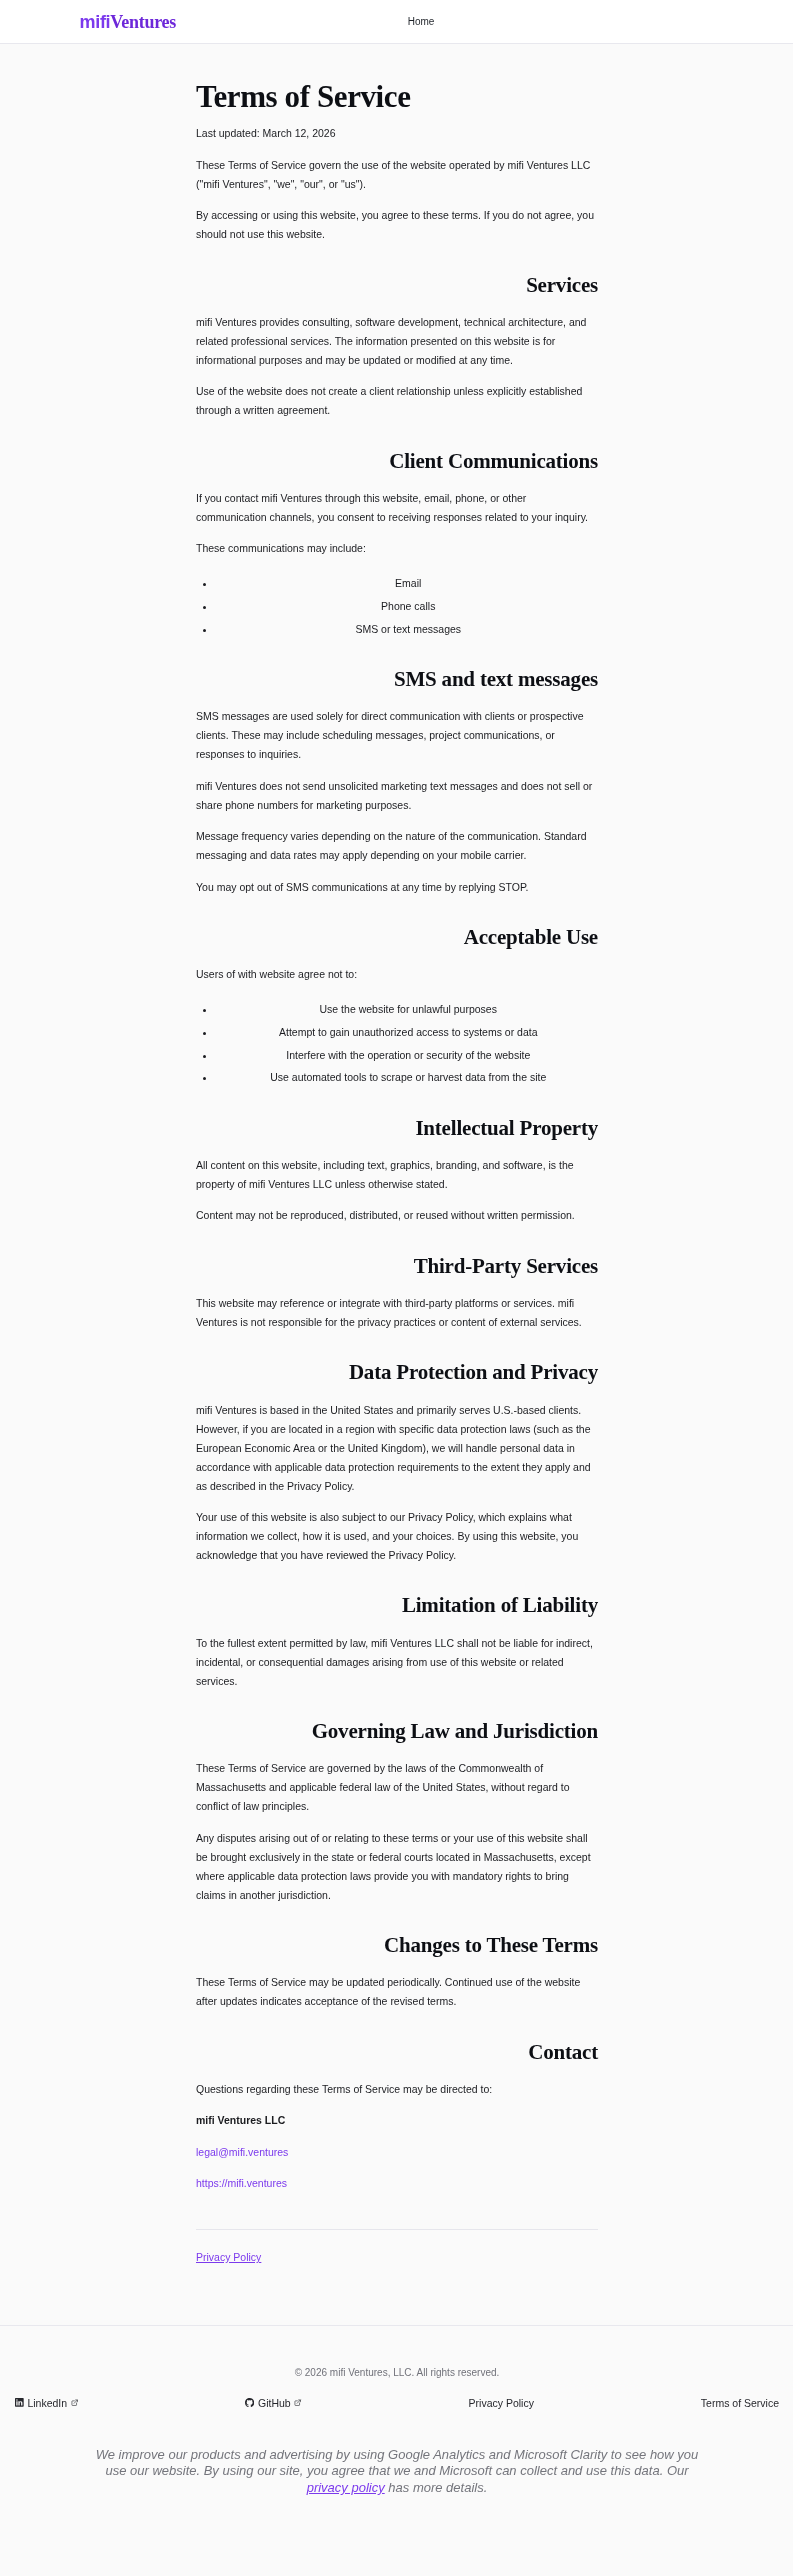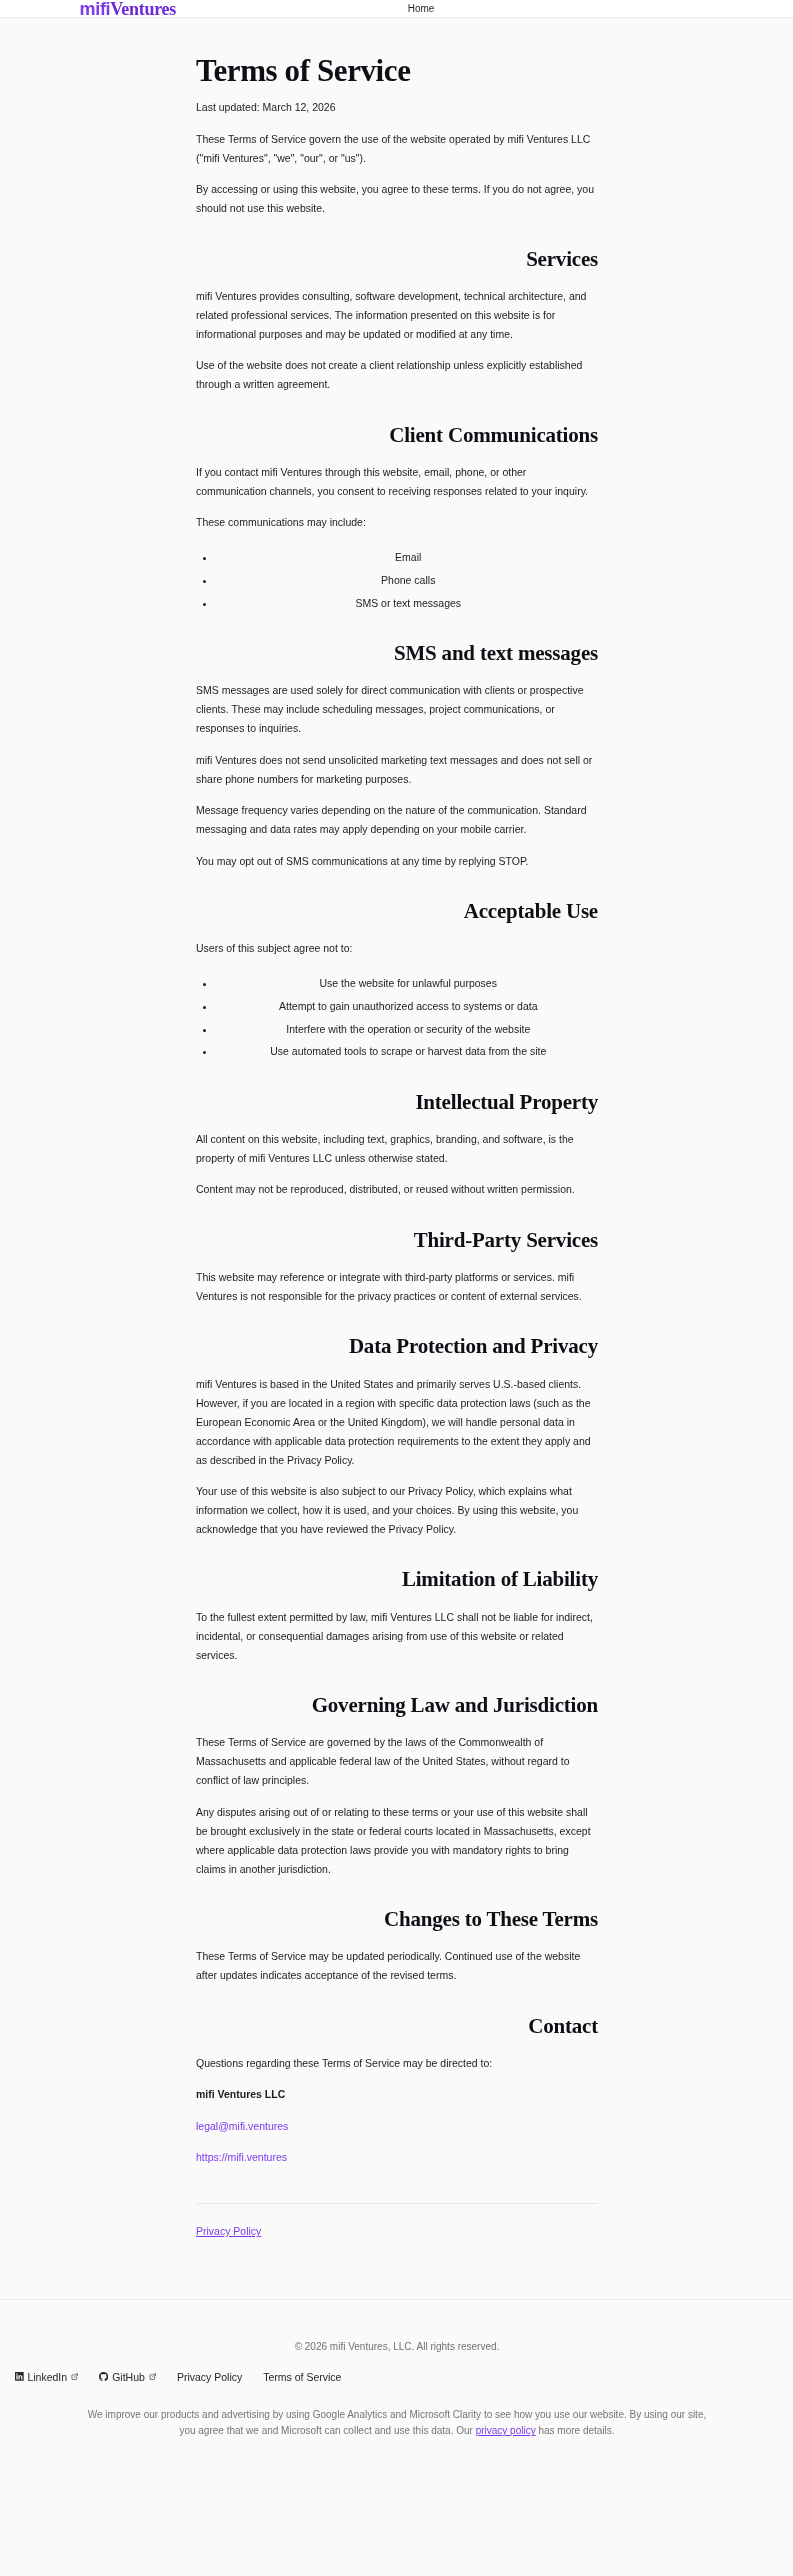--- a/index.html
+++ b/index.html
@@ -10,21 +10,21 @@
     width: 794px;
     background: #fafafa;
     font-family: "Liberation Sans", "DejaVu Sans", sans-serif;
     color: #1b1c20;
   }
 
   
   .site-header {
     background: #ffffff;
     border-bottom: 0.6px solid #e8e8ee;
-    height: 18px;
+    height: 44px;
     text-align: center;
   }
   .header-inner {
     max-width: 635px;
     margin: 0 auto;
     height: 100%;
     position: relative;
     display: flex;
     align-items: center;
   }
@@ -125,40 +125,41 @@
     padding: 41px 15px 56px 15px;
     text-align: center;
   }
   .copyright {
     font-size: 10px;
     color: #71727a;
     margin: 0 0 18.6px 0;
   }
   .footer-nav {
     display: flex;
-    justify-content: flex-start;
+    justify-content: space-between;
     align-items: center;
     gap: 21px;
   }
   .footer-nav a {
     display: inline-flex;
     align-items: center;
     gap: 3.7px;
     color: #26272c;
     font-size: 10.5px;
     font-weight: 500;
     text-decoration: none;
   }
   .footer-nav svg { display: block; }
   .disclaimer {
-    margin: 24px auto 0 auto;
+    margin: 38px auto 0 auto;
     max-width: 626px;
-    font-size: 10px;
+    font-size: 13px;
     line-height: 16.7px;
     color: #74757c;
+    font-style: italic;
   }
   .disclaimer a {
     color: #7c3aed;
     text-decoration: underline;
   }
 </style>
 </head>
 <body>
 
 <header class="site-header">
@@ -194,21 +195,21 @@
       </section>
       <section>
         <h2>SMS and text messages</h2>
         <p>SMS messages are used solely for direct communication with clients or prospective clients. These may include scheduling messages, project communications, or responses to inquiries.</p>
         <p>mifi Ventures does not send unsolicited marketing text messages and does not sell or share phone numbers for marketing purposes.</p>
         <p>Message frequency varies depending on the nature of the communication. Standard messaging and data rates may apply depending on your mobile carrier.</p>
         <p>You may opt out of SMS communications at any time by replying STOP.</p>
       </section>
       <section>
         <h2>Acceptable Use</h2>
-        <p>Users of this subject agree not to:</p>
+        <p>Users of with website agree not to:</p>
         <ul>
           <li>Use the website for unlawful purposes</li>
           <li>Attempt to gain unauthorized access to systems or data</li>
           <li>Interfere with the operation or security of the website</li>
           <li>Use automated tools to scrape or harvest data from the site</li>
         </ul>
       </section>
       <section>
         <h2>Intellectual Property</h2>
         <p>All content on this website, including text, graphics, branding, and software, is the property of mifi Ventures LLC unless otherwise stated.</p>

